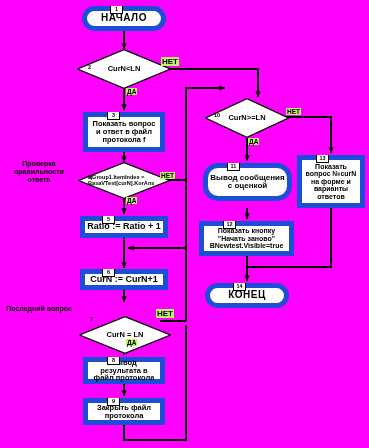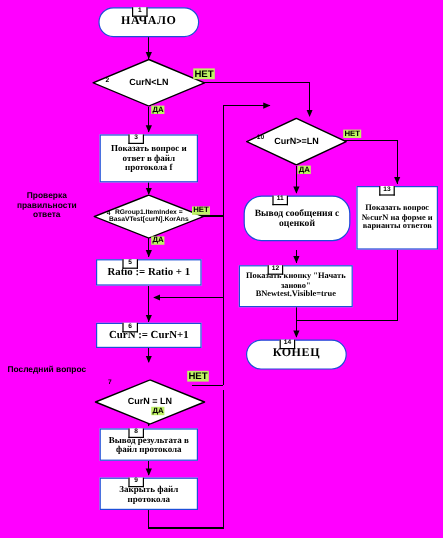--- a/index.html
+++ b/index.html
@@ -1,32 +1,32 @@
 <!DOCTYPE html>
 <html><head>
 <meta charset="utf-8">
 <style>
   html,body{margin:0;padding:0;background:#ff00ff;}
   body{width:369px;height:448px;position:relative;overflow:hidden;
        font-family:"Liberation Sans","DejaVu Sans",sans-serif;}
   #canvas{position:absolute;left:0;top:0;width:369px;height:448px;}
 
   .node{position:absolute;box-sizing:border-box;background:#ffffff;
-        border:1px solid #1d4ed8;display:flex;align-items:center;
+        border:5px solid #1d4ed8;display:flex;align-items:center;
         justify-content:center;text-align:center;color:#000;
-        font-weight:bold;line-height:1.05;z-index:3;font-family:Liberation Serif, serif;}
+        font-weight:bold;line-height:1.05;z-index:3;}
 
   .terminal{border-radius:16px;font-size:10px;letter-spacing:.5px;}
   .process{font-size:7.5px;padding:2px;}
   .assign{font-size:9px;}
 
   .diamond{position:absolute;z-index:3;}
   .diamond .dshape{position:absolute;left:0;top:0;width:100%;height:100%;}
   .diamond .dtext{position:absolute;left:0;top:0;width:100%;height:100%;
-       display:flex;align-items:center;justify-content:center;text-align:center;
+       display:flex;align-items:center;justify-content:center;
        color:#000;font-weight:bold;line-height:1.05;font-size:7.5px;padding:0 8px;
        box-sizing:border-box;}
   .diamond.small .dtext{font-size:5.6px;line-height:1.02;padding:0 10px;}
 
   .tag{position:absolute;background:#fff;border:1px solid #000;
        border-top:none;font-size:5.5px;font-weight:bold;color:#000;
        text-align:center;line-height:7px;height:8px;min-width:13px;
        z-index:5;box-sizing:border-box;}
   .dtag{position:absolute;font-size:5.5px;font-weight:bold;color:#000;z-index:5;}
 

